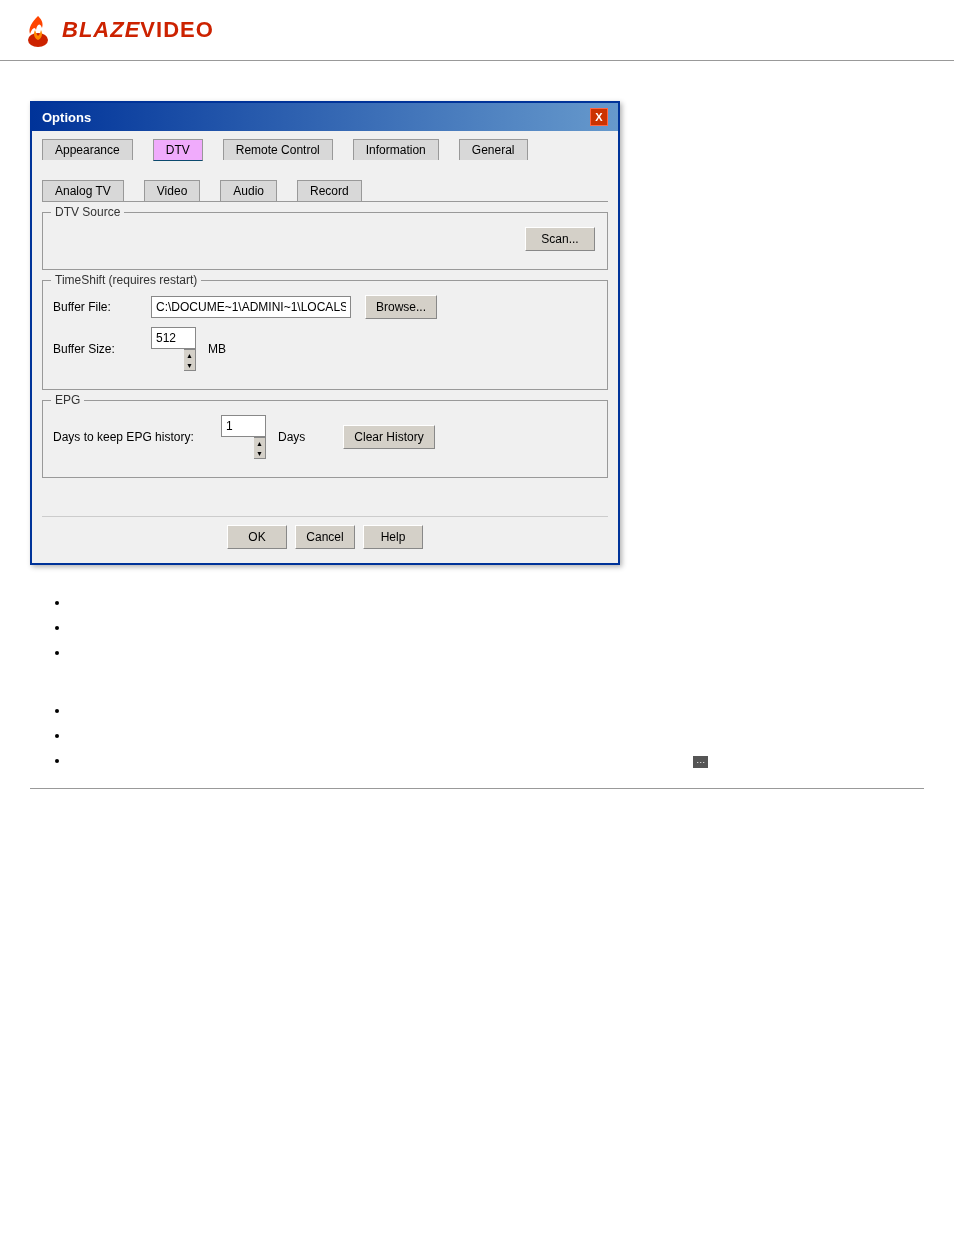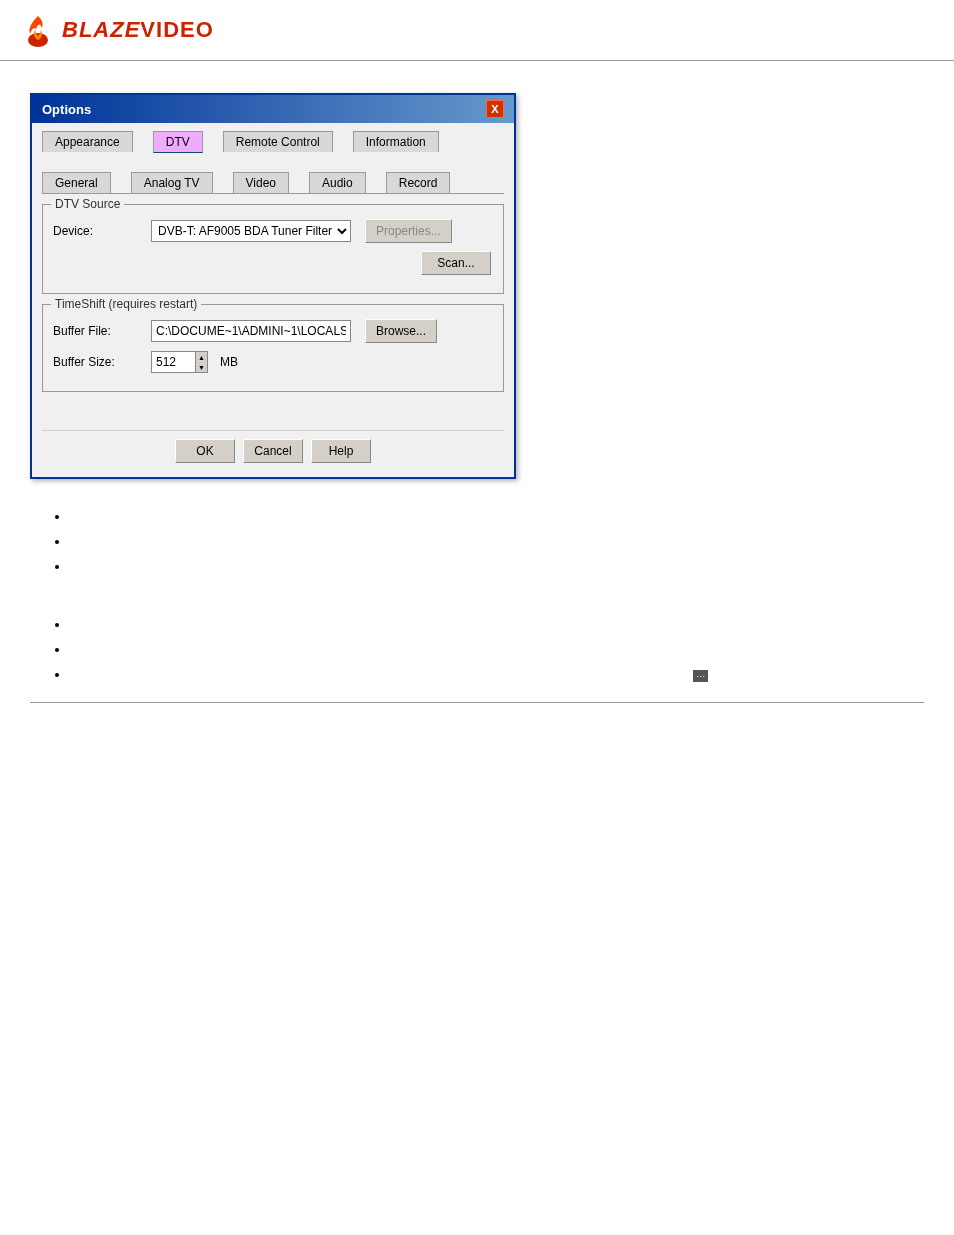--- a/index.html
+++ b/index.html
@@ -11,21 +11,21 @@
       width: 954px;
       min-height: 1235px;
     }
 
     
     .header {
       display: flex;
       align-items: center;
       padding: 12px 20px;
       border-bottom: 1px solid #999;
-      margin-bottom: 12px;
+      margin-bottom: 20px;
     }
     .logo-container {
       display: flex;
       align-items: center;
       gap: 6px;
     }
     .logo-flame {
       width: 36px;
       height: 36px;
     }
@@ -42,21 +42,21 @@
 
     
     .main-content {
       padding: 10px 30px;
     }
 
     
     .dialog {
       border: 2px solid #003399;
       background: #f0f0f0;
-      width: 486px;
+      width: 590px;
       margin: 10px 0 30px 0;
       box-shadow: 2px 2px 5px rgba(0,0,0,0.3);
     }
     .dialog-titlebar {
       background: linear-gradient(to right, #003399, #6699cc);
       color: white;
       padding: 5px 10px;
       font-weight: bold;
       font-size: 13px;
       display: flex;
@@ -157,20 +157,21 @@
       border-left-color: #fff;
       padding: 2px 10px;
       font-size: 12px;
       cursor: pointer;
       height: 24px;
       min-width: 60px;
     }
     .spinner-input {
       display: flex;
       align-items: flex-end;
+      flex-direction: column;
     }
     .spinner-input input {
       border: 1px solid #888;
       background: white;
       width: 45px;
       height: 22px;
       padding: 2px 4px;
       font-size: 12px;
       text-align: left;
     }
@@ -302,27 +303,20 @@
         <div class="tab">General</div>
         <div class="tab">Analog TV</div>
         <div class="tab">Video</div>
         <div class="tab">Audio</div>
         <div class="tab">Record</div>
       </div>
 
       <div class="section-group">
         <span class="section-legend">DTV Source</span>
         <div style="height:6px;"></div>
-        <div class="form-row">
-          <span class="form-label">Device:</span>
-          <select class="dropdown-select">
-            <option>DVB-T: AF9005 BDA Tuner Filter</option>
-          </select>
-          <button class="btn" style="color:#888; margin-left:6px;">Properties...</button>
-        </div>
         <div class="form-row" style="justify-content: flex-end; padding-right: 2px;">
           <button class="btn" style="min-width:70px;">Scan...</button>
         </div>
       </div>
 
       <div class="section-group">
         <span class="section-legend">TimeShift (requires restart)</span>
         <div style="height:6px;"></div>
         <div class="form-row">
           <span class="form-label">Buffer File:</span>
@@ -335,20 +329,36 @@
             <input type="text" value="512" style="">
             <div class="spinner-arrows">
               <div class="spinner-arrow">▲</div>
               <div class="spinner-arrow">▼</div>
             </div>
           </div>
           <span class="unit-label">MB</span>
         </div>
       </div>
 
+      <div class="section-group">
+        <span class="section-legend">EPG</span>
+        <div style="height:6px;"></div>
+        <div class="form-row">
+          <span class="form-label" style="min-width:160px;">Days to keep EPG history:</span>
+          <div class="spinner-input">
+            <input type="text" value="1" style="">
+            <div class="spinner-arrows">
+              <div class="spinner-arrow">▲</div>
+              <div class="spinner-arrow">▼</div>
+            </div>
+          </div>
+          <span class="unit-label">Days</span>
+          <button class="btn" style="margin-left:30px; min-width:90px;">Clear History</button>
+        </div>
+      </div>
 
 
       <div style="height: 20px;"></div>
 
       <div class="dialog-buttons">
         <button class="btn" style="min-width:60px;">OK</button>
         <button class="btn" style="min-width:60px;">Cancel</button>
         <button class="btn" style="min-width:60px;">Help</button>
       </div>
 

